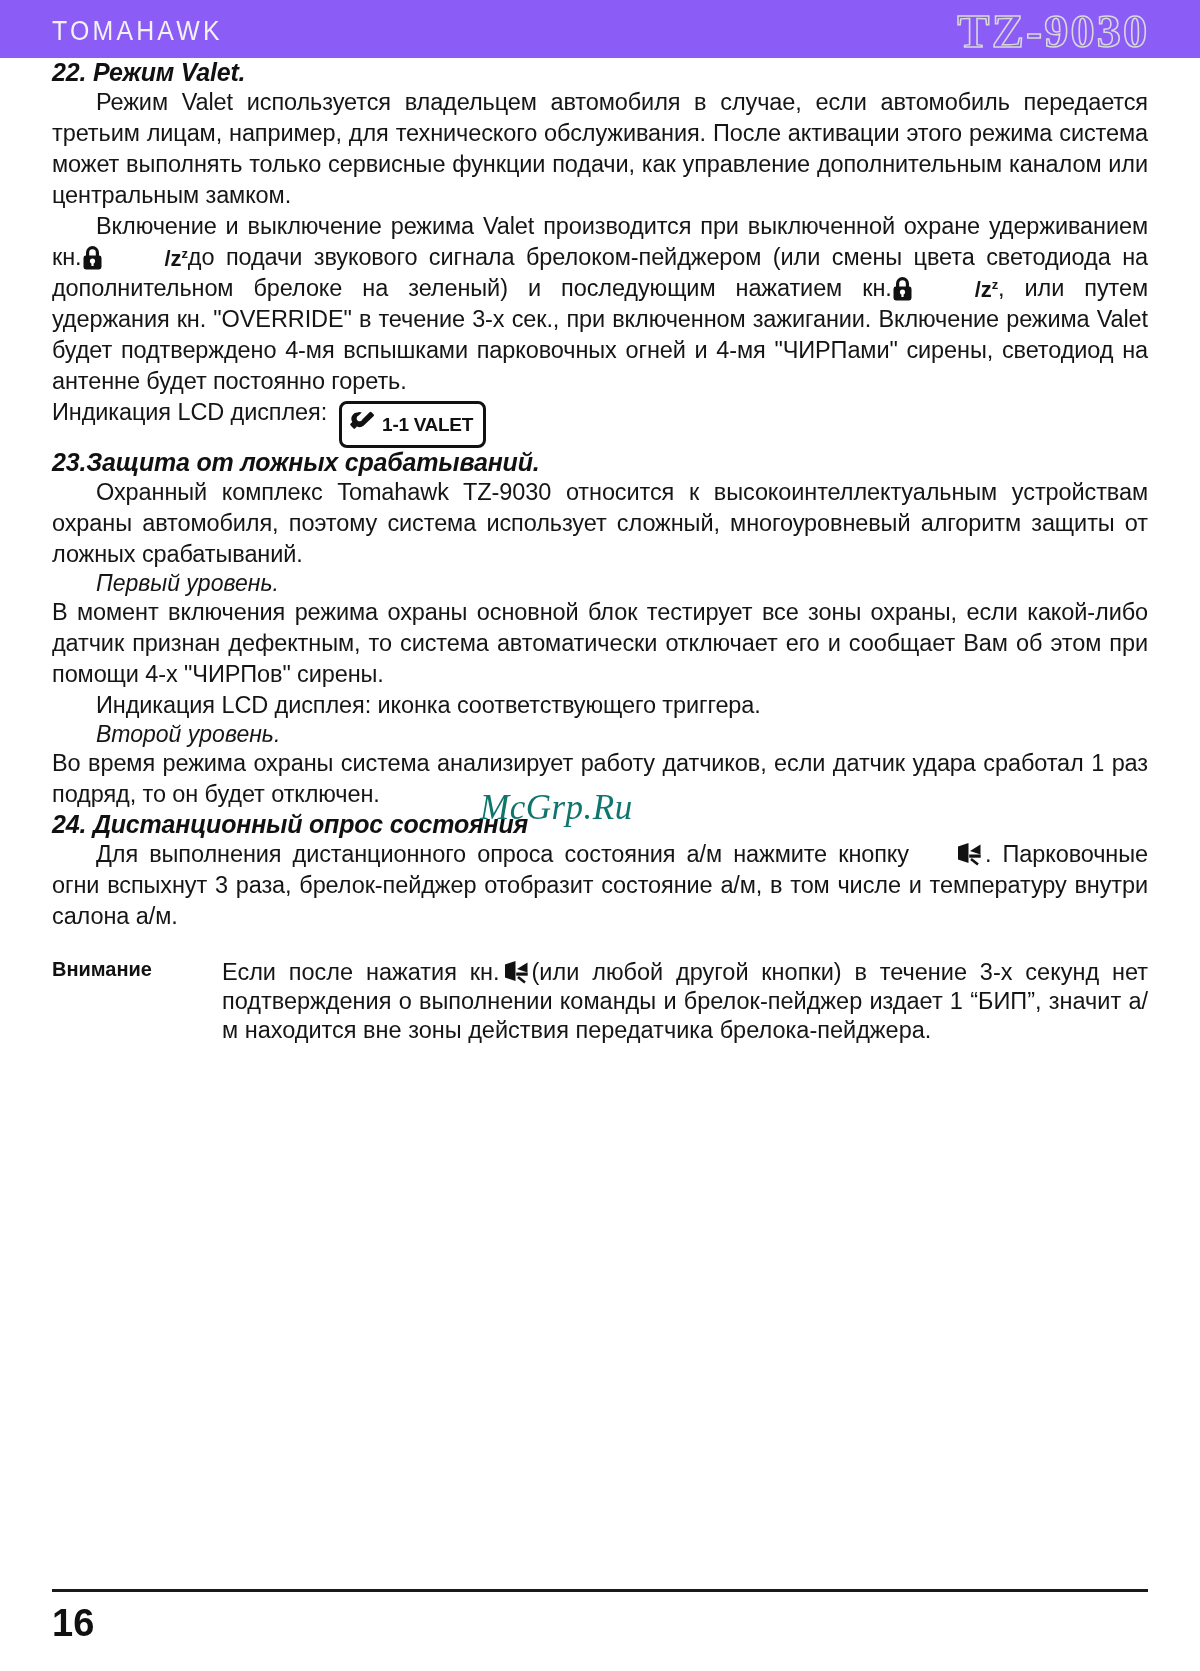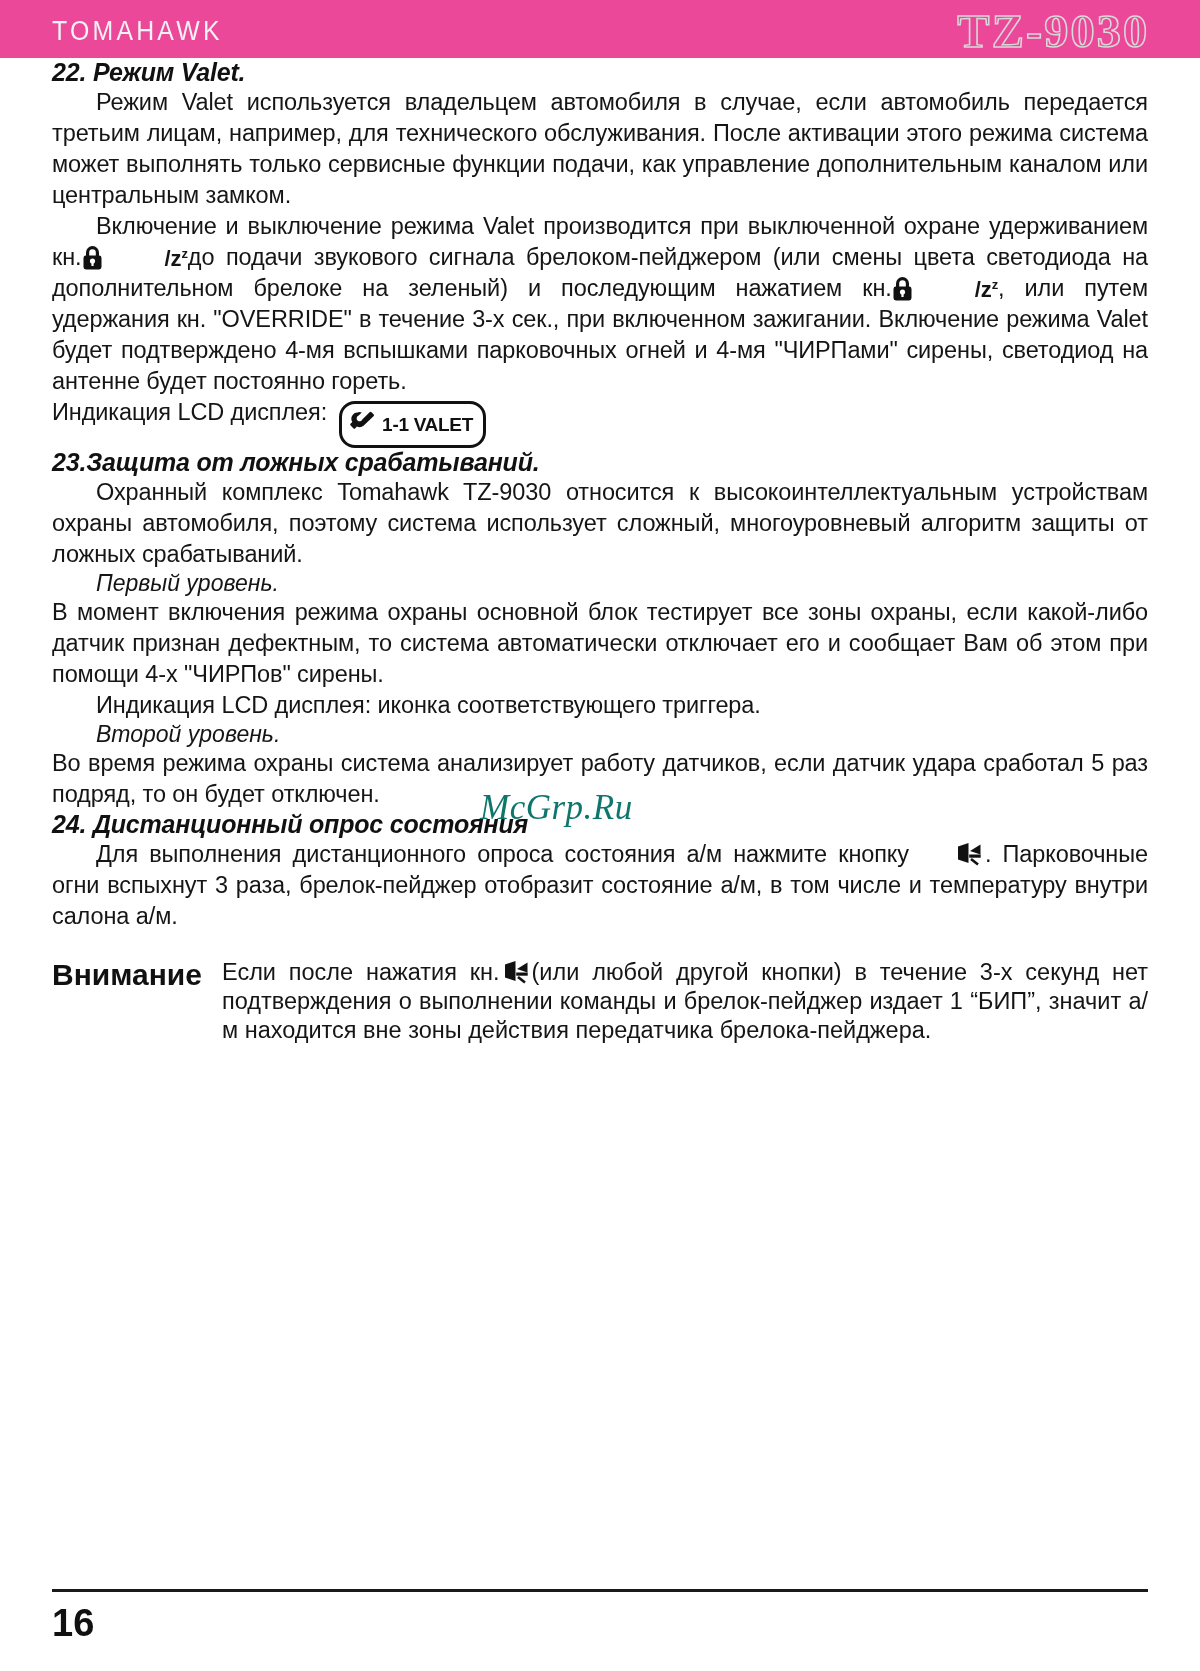--- a/index.html
+++ b/index.html
@@ -18,21 +18,21 @@
     background: #ffffff;
     overflow: hidden;
     box-sizing: border-box;
   }
 
   
   .header-bar {
     position: relative;
     width: 1200px;
     height: 58px;
-    background: #ec4899;
+    background: #8b5cf6;
     display: flex;
     align-items: center;
     justify-content: space-between;
     box-sizing: border-box;
     padding: 4px 40px 0 52px;
   }
   .brand {
     color: #f2f2f2;
     font-family: "Liberation Sans", sans-serif;
     font-size: 27px;
@@ -125,21 +125,21 @@
     vertical-align: super;
     line-height: 0;
   }
 
   
   .lcd-badge {
     display: inline-flex;
     align-items: center;
     gap: 6px;
     border: 3px solid #111;
-    border-radius: 16px;
+    border-radius: 8px;
     padding: 5px 10px 5px 8px;
     vertical-align: -12px;
     margin-left: 12px;
     background: #fff;
   }
   .lcd-badge .valet-text {
     font-family: "Liberation Sans", sans-serif;
     font-weight: bold;
     font-size: 19px;
     letter-spacing: -0.3px;
@@ -168,21 +168,21 @@
     pointer-events: none;
   }
 
   
   .attention-row {
     display: flex;
     margin-top: 26px;
   }
   .attention-label {
     font-family: "Liberation Sans", sans-serif;
-    font-size: 30px;
+    font-size: 20px;
     font-weight: bold;
     width: 170px;
     flex: 0 0 170px;
     color: #111;
   }
   .attention-body {
     flex: 1 1 auto;
     font-family: "Liberation Sans", sans-serif;
     font-size: 23.5px;
     line-height: 29px;
@@ -261,21 +261,21 @@
     <p class="body-text indent block-gap-lg">Охранный комплекс Tomahawk TZ-9030 относится к высокоинтеллектуальным устройствам охраны автомобиля, поэтому система использует сложный, многоуровневый алгоритм защиты от ложных срабатываний.</p>
 
     <p class="level-label block-gap-lg">Первый уровень.</p>
 
     <p class="body-text sub-para block-gap-lg">В момент включения режима охраны основной блок тестирует все зоны охраны, если какой-либо датчик признан дефектным, то система автоматически отключает его и сообщает Вам об этом при помощи 4-х "ЧИРПов" сирены.</p>
 
     <p class="body-text indent block-gap-lg">Индикация LCD дисплея: иконка соответствующего триггера.</p>
 
     <p class="level-label block-gap-md">Второй уровень.</p>
 
-    <p class="body-text sub-para block-gap-lg">Во время режима охраны система анализирует работу датчиков, если датчик удара сработал 5 раз подряд, то он будет отключен.</p>
+    <p class="body-text sub-para block-gap-lg">Во время режима охраны система анализирует работу датчиков, если датчик удара сработал 1 раз подряд, то он будет отключен.</p>
 
     <h2 class="section-title sec24-title">24. Дистанционный опрос состояния</h2>
 
     <p class="body-text indent block-gap-lg">
       <span>Для выполнения дистанционного опроса состояния а/м нажмите кнопку</span><span class="fob-glyph">
             <svg width="26" height="24" viewBox="0 0 26 24" aria-hidden="true">
               <path d="M2 4.5 L12.5 1 L12.5 21 L2 17.5 Z" fill="#111"></path>
               <path d="M14 9 L24.5 2.5 L24.5 12.5 Z" fill="#111"></path>
               <rect x="13.2" y="12.5" width="11.5" height="3.2" fill="#111"></rect>
               <path d="M15 17 L22 22.5" stroke="#111" stroke-width="2.6" fill="none"></path>

